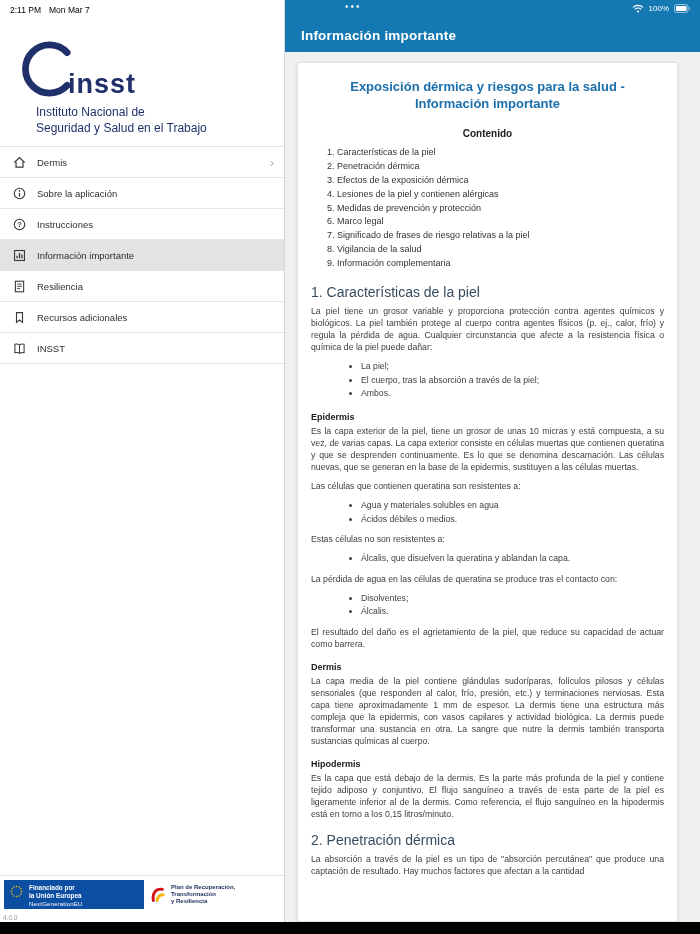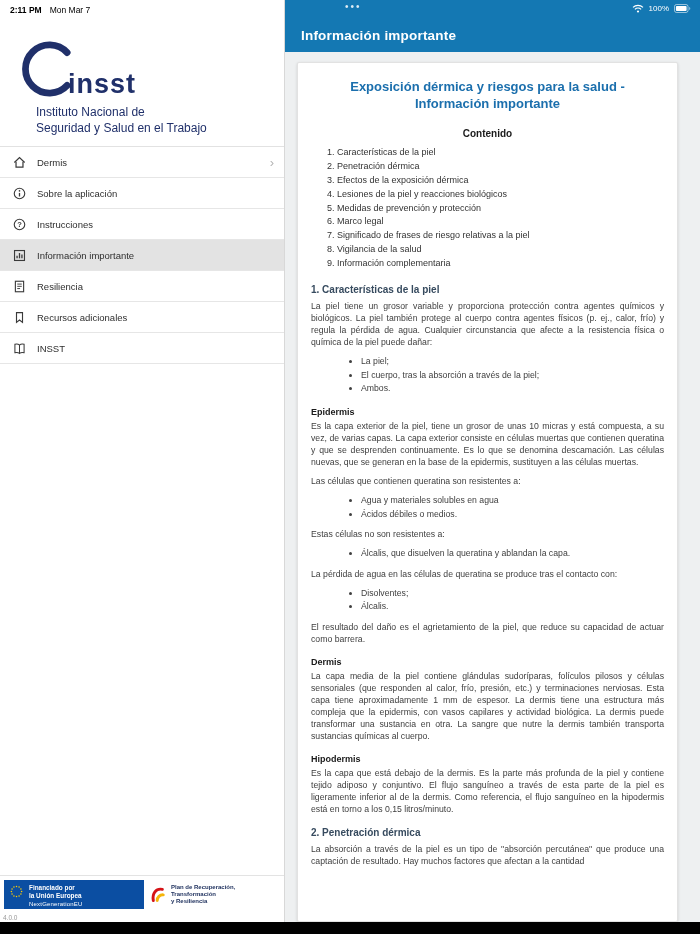--- a/index.html
+++ b/index.html
@@ -4,21 +4,21 @@
 <style>
   * { margin:0; padding:0; box-sizing:border-box; }
   html,body { background:#222; }
   body { font-family:"Liberation Sans", sans-serif; }
   .screen { position:relative; width:700px; height:934px; background:#fff; overflow:hidden; margin:0 auto; }
 
   
   .sidebar { position:absolute; left:0; top:0; width:285px; height:922px; background:#fff;
              border-right:1px solid #d8d8d8; display:flex; flex-direction:column; }
   .statusbar-left { height:20px; display:flex; align-items:center; gap:8px; padding:0 10px; font-size:8.5px; color:#000; }
-  .sb-time { font-weight:bold; }
+  .sb-time { font-weight:normal; }
 
   .logo { padding:18px 14px 10px 20px; }
   .logo-top { display:flex; align-items:flex-end; }
   .logo-word { font-size:27px; font-weight:bold; color:#20306a; letter-spacing:1px; margin:0 0 4px -4px; }
   .logo-sub { margin-top:0; padding-left:16px; font-size:12px; color:#20306a; line-height:1.35; }
 
   .menu { border-top:1px solid #e2e2e2; }
   .menu-item { display:flex; align-items:center; gap:10px; height:31px; padding:0 12px;
                border-bottom:1px solid #e6e6e6; font-size:9.5px; color:#2e2e2e; position:relative; cursor:pointer; }
   .menu-item.selected { background:#e3e3e3; }
@@ -47,21 +47,21 @@
   .header-title { font-size:13.5px; font-weight:bold; letter-spacing:.2px; }
 
   .main-body { flex:1 1 auto; background:#eef0f1; padding:10px 22px 0 12px; overflow:hidden; }
   .card { background:#fff; border:1px solid #e2e2e2; border-radius:2px; box-shadow:0 1px 3px rgba(0,0,0,.14);
           padding:14px 13px; height:100%; overflow:hidden; }
 
   .article-title { color:#1b6fad; font-size:13px; font-weight:bold; text-align:center; line-height:1.3;
                    margin:2px 14px 15px 14px; }
   .toc-heading { font-size:10px; font-weight:bold; color:#1a1a1a; margin-bottom:7px;text-align:center; }
   .toc { font-size:9px; color:#333; padding-left:26px; line-height:1.55; margin-bottom:13px; }
-  .sec { font-size:10px; font-weight:bold; color:#374b5f; margin:12px 0 5px; }
+  .sec { font-size:14px; font-weight:normal; color:#374b5f; margin:12px 0 5px; }
   .sub { font-size:9px; font-weight:bold; color:#1a1a1a; margin:12px 0 3px; }
   .para { font-size:8.7px; color:#404040; line-height:1.38; text-align:justify; margin-bottom:7px; }
   .blist { font-size:8.7px; color:#404040; padding-left:50px; margin:0 0 8px; line-height:1.45; }
   .blist li { margin:1px 0; }
 
   .bottom-bar { position:absolute; left:0; bottom:0; width:700px; height:12px; background:#000; z-index:10; }
 </style>
 </head>
 <body>
 
@@ -231,21 +231,21 @@
     </header>
 
     <div class="main-body">
       <article class="card">
         <h1 class="article-title">Exposición dérmica y riesgos para la salud - Información importante</h1>
         <div class="toc-heading">Contenido</div>
         <ol class="toc">
             <li>Características de la piel</li>
             <li>Penetración dérmica</li>
             <li>Efectos de la exposición dérmica</li>
-            <li>Lesiones de la piel y reacciones biológicos</li>
+            <li>Lesiones de la piel y contienen alérgicas</li>
             <li>Medidas de prevención y protección</li>
             <li>Marco legal</li>
             <li>Significado de frases de riesgo relativas a la piel</li>
             <li>Vigilancia de la salud</li>
             <li>Información complementaria</li>
           </ol>
         <div>
             <h2 class="sec">1. Características de la piel</h2>
             <p class="para">La piel tiene un grosor variable y proporciona protección contra agentes químicos y biológicos. La piel también protege al cuerpo contra agentes físicos (p. ej., calor, frío) y regula la pérdida de agua. Cualquier circunstancia que afecte a la resistencia física o química de la piel puede dañar:</p>
             <ul class="blist">

